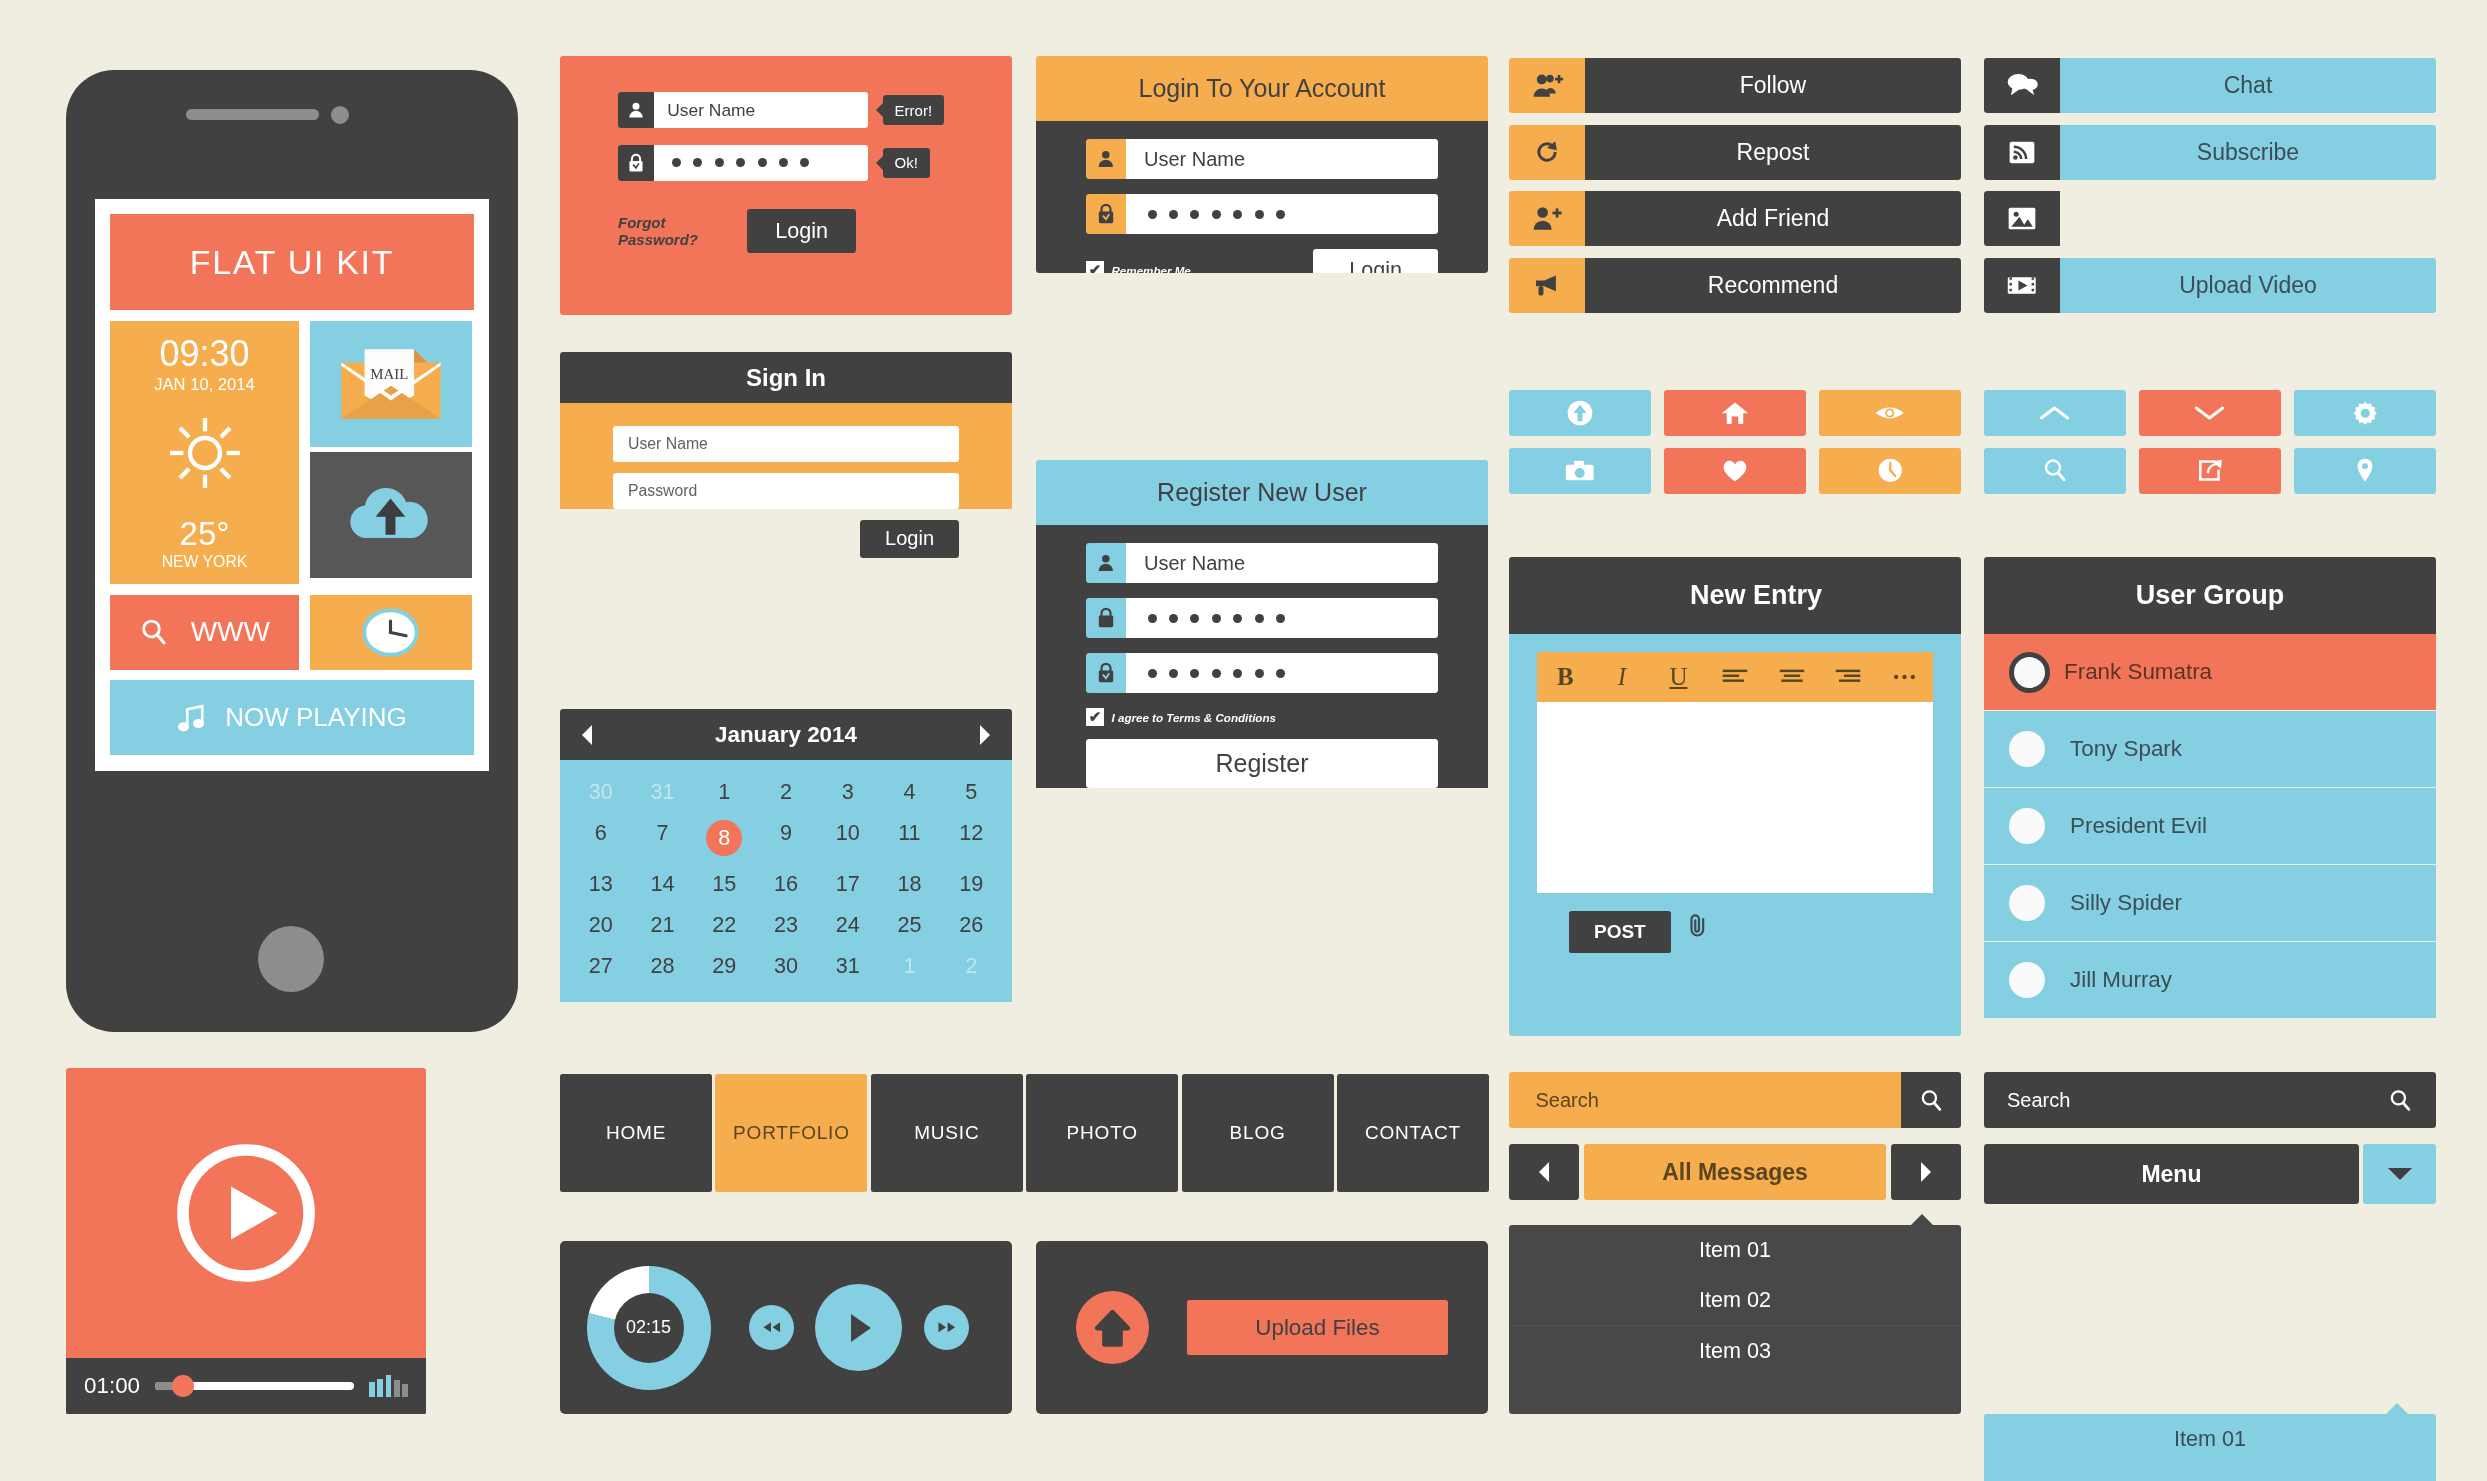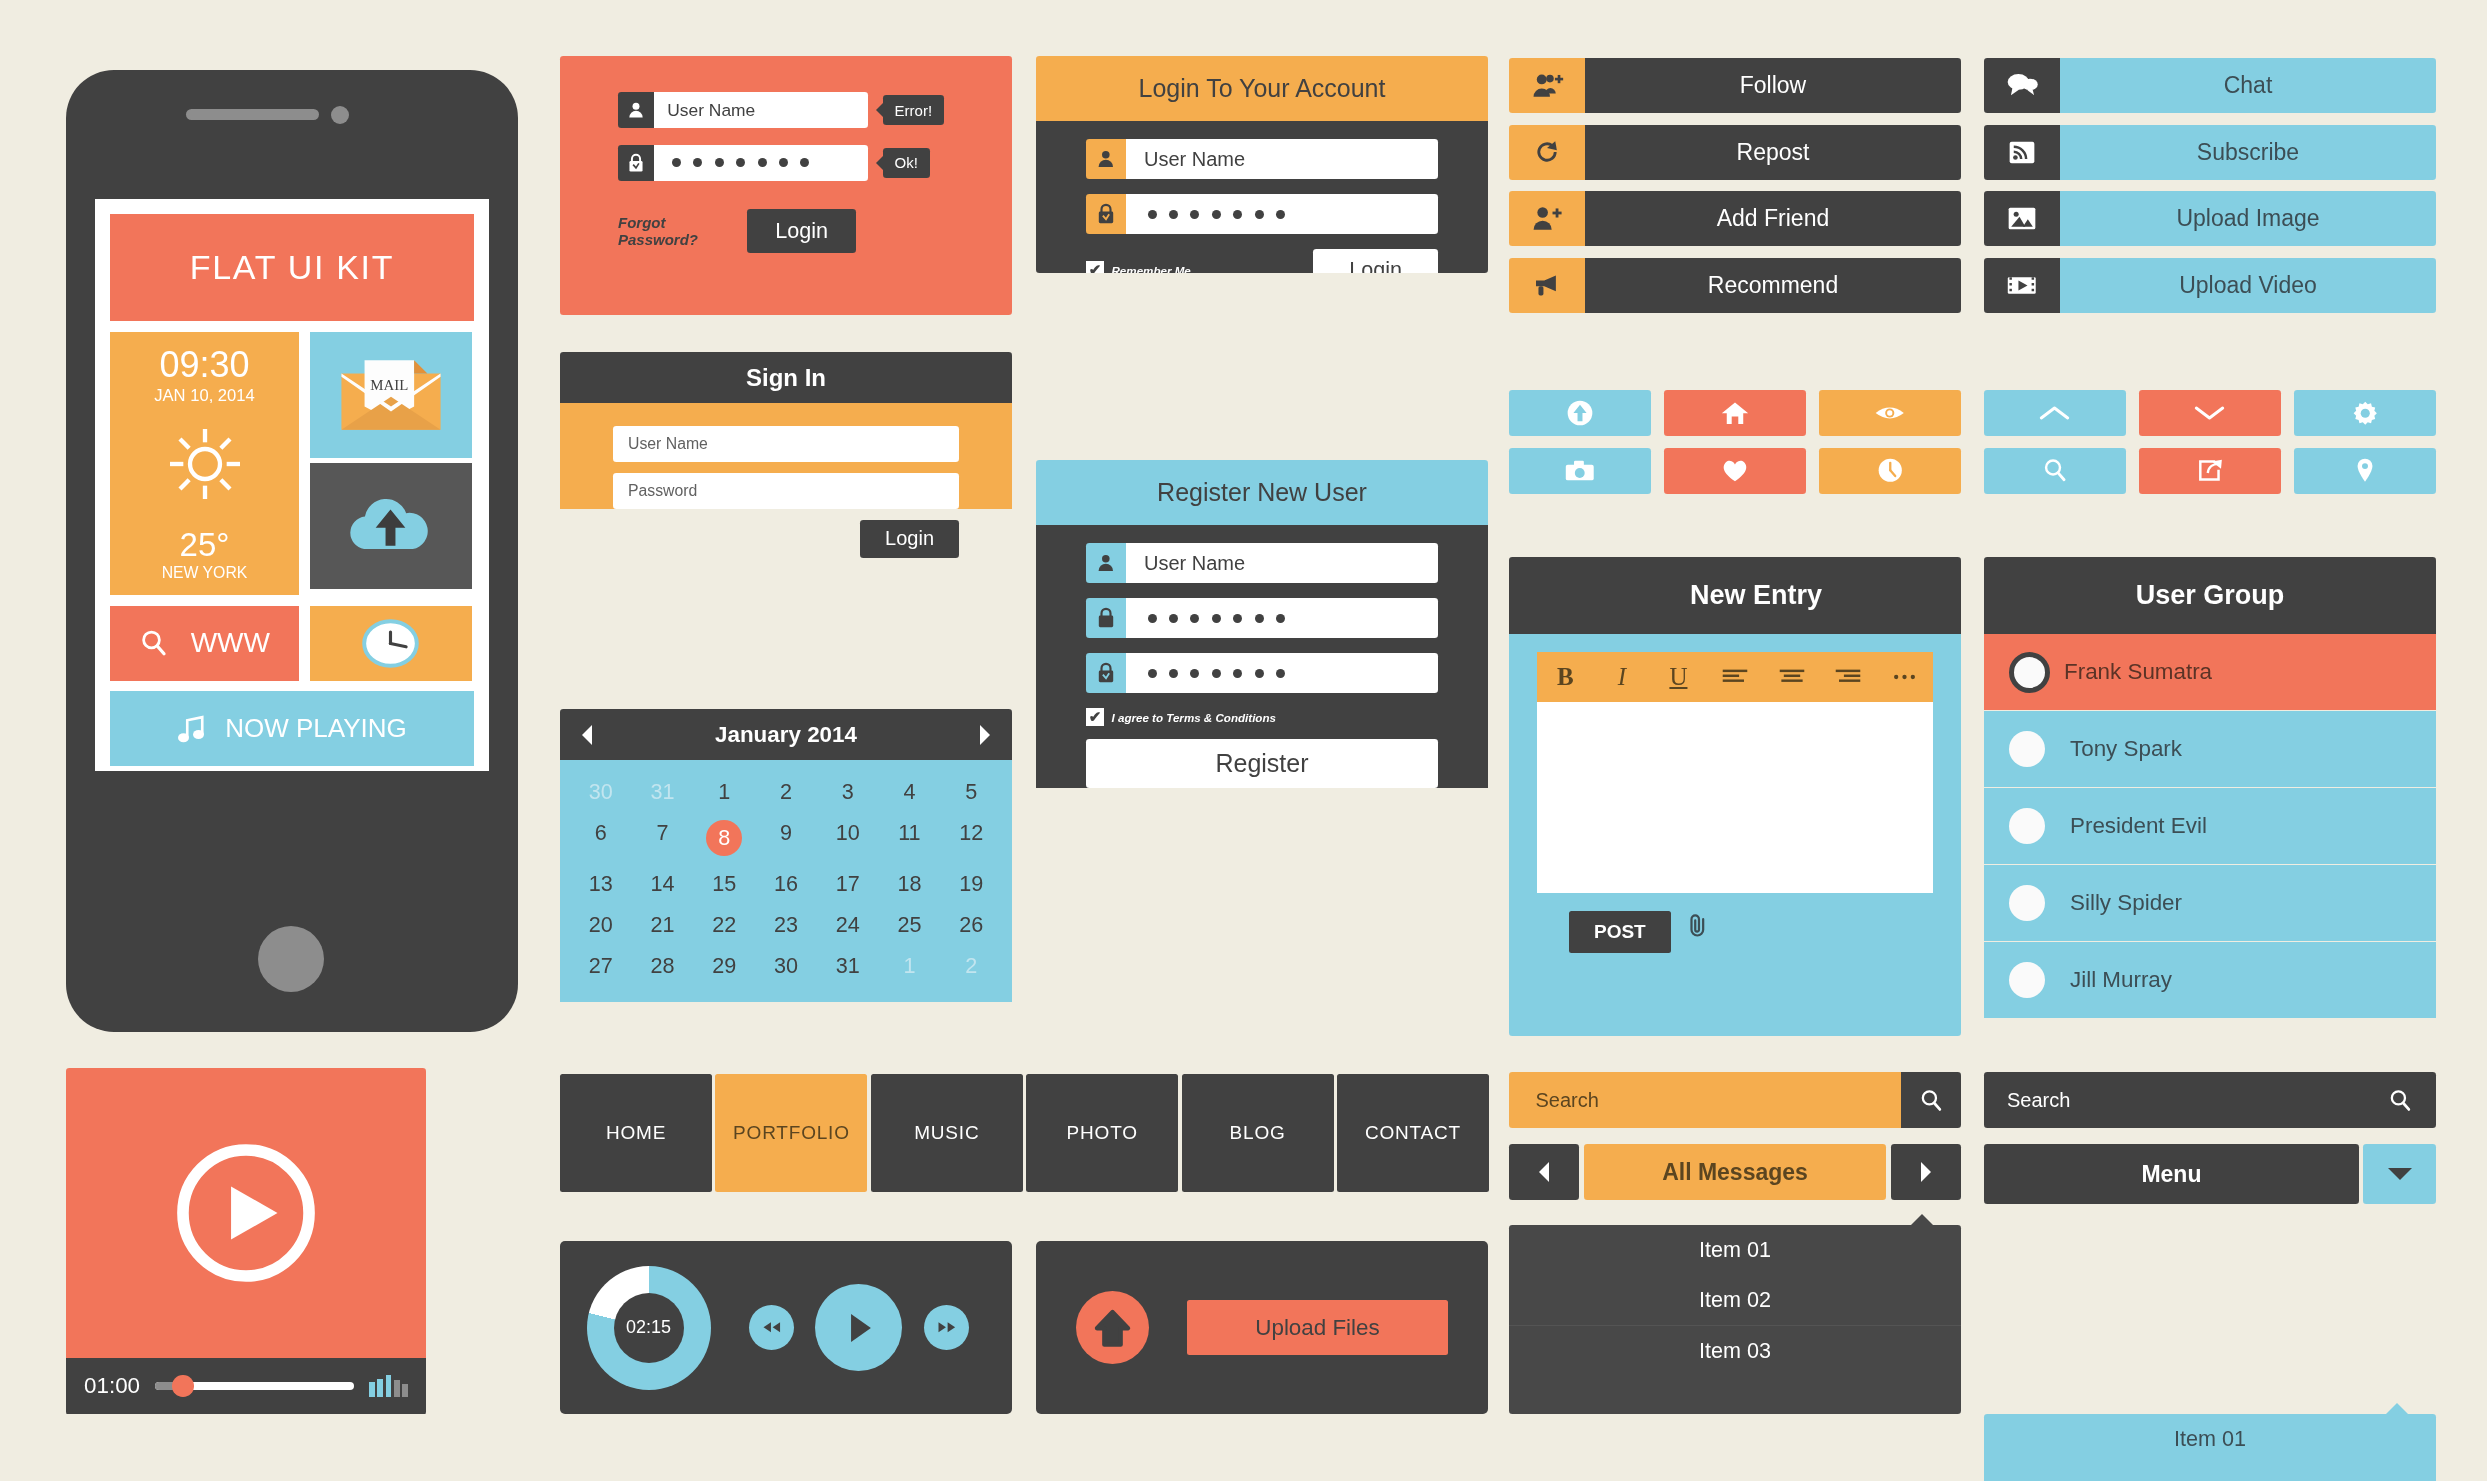--- a/index.html
+++ b/index.html
@@ -25,21 +25,21 @@
     background: #8d8d8d; border-radius: 5.8px; }
   #phone-camera { left: 386px; top: 106px; width: 18px; height: 18px;
     background: #8d8d8d; border-radius: 50%; }
   #phone-home { left: 192px; top: 854px; width: 66px; height: 66px;
     background: #8d8d8d; border-radius: 50%; }
   #phone-screen { left: 95px; top: 199px; width: 394px; height: 572px;
     background: #fff; padding: 15px; }
 
   .tile { display:flex; align-items:center; justify-content:center;
           color:#fff; overflow:hidden; position:relative; }
-  #t-title { height: 107px; background:#f2755a; font-size: 34px;
+  #t-title { height: 96px; background:#f2755a; font-size: 34px;
              letter-spacing: 1.7px; font-weight: 300; }
   .phone-row { display:flex; gap: 10.8px; margin-top: 10.8px; }
   #t-weather { width: 189px; height: 263px; background:#f5ad4e;
                flex-direction: column; justify-content: flex-start;
                padding-top: 15px; }
   #t-weather .time { font-size: 36px; font-weight: 300; line-height: 1; }
   #t-weather .date { font-size: 16.6px; margin-top: 3.3px; font-weight: 300;}
   #t-weather .temp { font-size: 33px; font-weight: 300; margin-top: auto;}
   #t-weather .city { font-size: 15.8px; font-weight: 300; margin-bottom: 13.3px;}
   .right-col { display:flex; flex-direction:column; gap:5px; }
@@ -823,21 +823,20 @@
       </div>
       <div class="sbtn">
         <div class="ic">
           <svg width="30" height="25" viewBox="0 0 36 30">
             <rect x="2" y="2" width="32" height="26" rx="2" fill="#fff"></rect>
             <circle cx="11" cy="10" r="3" fill="#414141"></circle>
             <polygon points="5,25 15,13 22,25" fill="#414141"></polygon>
             <polygon points="19,25 25,16 31,25" fill="#414141"></polygon>
           </svg>
         </div>
-        <div class="lb">Upload Image</div>
       </div>
       <div class="sbtn">
         <div class="ic">
           <svg width="31.5" height="23" viewBox="0 0 38 28">
             <rect x="2" y="4" width="34" height="20" rx="1.6" fill="#fff"></rect>
             <g fill="#414141">
               <rect x="4" y="4" width="3" height="3"></rect>
               <rect x="4" y="11" width="3" height="3"></rect>
               <rect x="4" y="18" width="3" height="3"></rect>
               <rect x="31" y="4" width="3" height="3"></rect>

